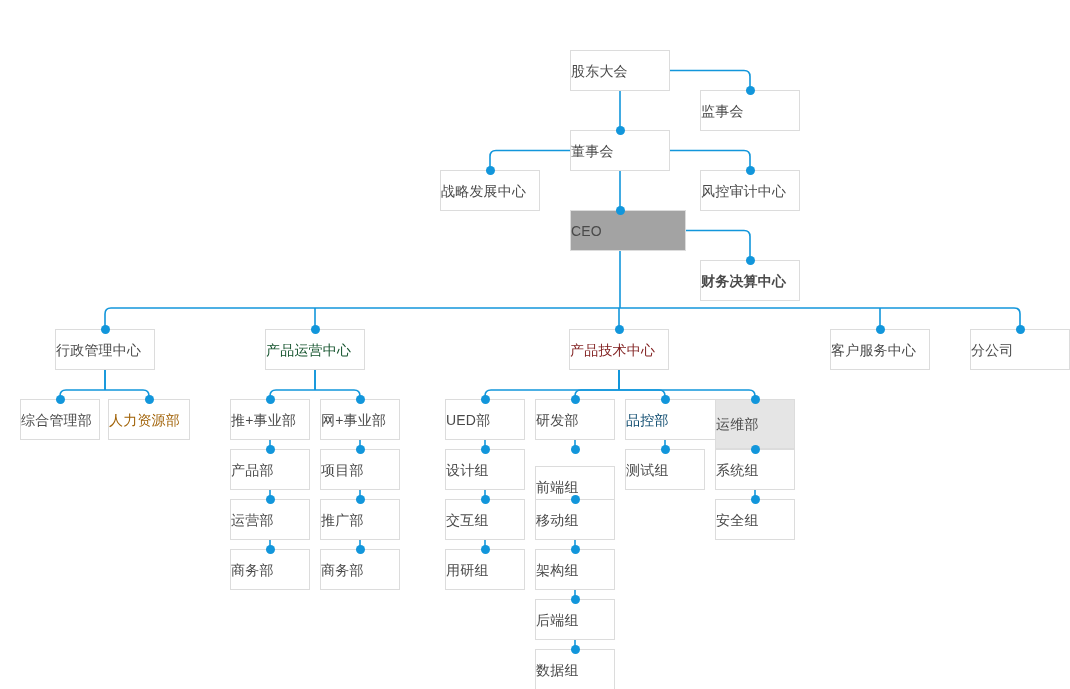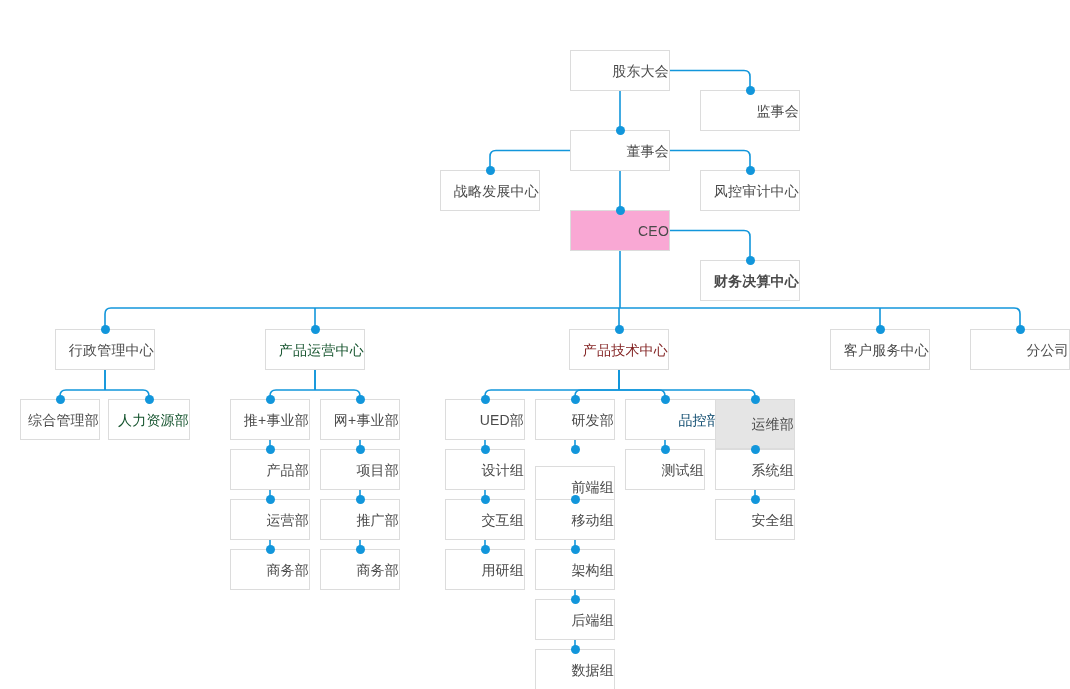--- a/index.html
+++ b/index.html
@@ -26,21 +26,21 @@
     height: 689px;
     pointer-events: none;
   }
   .node-box {
     position: absolute;
     box-sizing: border-box;
     border: 1px solid #dcdcdc;
     background: #ffffff;
     display: flex;
     align-items: center;
-    justify-content: flex-end;
+    justify-content: flex-start;
     font-size: 14px;
     line-height: 1;
     color: #4a4a4a;
     letter-spacing: 0.2px;
     white-space: nowrap;
     z-index: 2;
   }
   .node-label {
     display: block;
     text-align: center;
@@ -115,21 +115,21 @@
       </div>
       <div class="node-box" style="left: 570px; top: 130px; width: 100px; height: 41px; border-color: rgb(220, 220, 220); background: rgb(255, 255, 255); color: rgb(74, 74, 74);">
         <span class="node-label">董事会</span>
       </div>
       <div class="node-box" style="left: 440px; top: 170px; width: 100px; height: 41px; border-color: rgb(220, 220, 220); background: rgb(255, 255, 255); color: rgb(74, 74, 74);">
         <span class="node-label">战略发展中心</span>
       </div>
       <div class="node-box" style="left: 700px; top: 170px; width: 100px; height: 41px; border-color: rgb(220, 220, 220); background: rgb(255, 255, 255); color: rgb(74, 74, 74);">
         <span class="node-label">风控审计中心</span>
       </div>
-      <div class="node-box" style="left: 570px; top: 210px; width: 100px; height: 41px; border-color: rgb(220, 220, 220); background: #f9a8d4; color: rgb(74, 74, 74);">
+      <div class="node-box" style="left: 570px; top: 210px; width: 116px; height: 41px; border-color: rgb(220, 220, 220); background: #a3a3a3; color: rgb(74, 74, 74);">
         <span class="node-label">CEO</span>
       </div>
       <div class="node-box" style="left: 700px; top: 260px; width: 100px; height: 41px; border-color: rgb(220, 220, 220); background: rgb(255, 255, 255); color: rgb(74, 74, 74); font-weight: bold;">
         <span class="node-label">财务决算中心</span>
       </div>
       <div class="node-box" style="left: 55px; top: 329px; width: 100px; height: 41px; border-color: rgb(220, 220, 220); background: rgb(255, 255, 255); color: rgb(74, 74, 74);">
         <span class="node-label">行政管理中心</span>
       </div>
       <div class="node-box" style="left: 265px; top: 329px; width: 100px; height: 41px; border-color: rgb(220, 220, 220); background: rgb(255, 255, 255); color: #14532d;">
         <span class="node-label">产品运营中心</span>
@@ -139,21 +139,21 @@
       </div>
       <div class="node-box" style="left: 830px; top: 329px; width: 100px; height: 41px; border-color: rgb(220, 220, 220); background: rgb(255, 255, 255); color: rgb(74, 74, 74);">
         <span class="node-label">客户服务中心</span>
       </div>
       <div class="node-box" style="left: 970px; top: 329px; width: 100px; height: 41px; border-color: rgb(220, 220, 220); background: rgb(255, 255, 255); color: rgb(74, 74, 74);">
         <span class="node-label">分公司</span>
       </div>
       <div class="node-box" style="left: 20px; top: 399px; width: 80px; height: 41px; border-color: rgb(220, 220, 220); background: rgb(255, 255, 255); color: rgb(74, 74, 74);">
         <span class="node-label">综合管理部</span>
       </div>
-      <div class="node-box" style="left: 108px; top: 399px; width: 82px; height: 41px; border-color: rgb(220, 220, 220); background: rgb(255, 255, 255); color: #14532d;">
+      <div class="node-box" style="left: 108px; top: 399px; width: 82px; height: 41px; border-color: rgb(220, 220, 220); background: rgb(255, 255, 255); color: #a16207;">
         <span class="node-label">人力资源部</span>
       </div>
       <div class="node-box" style="left: 230px; top: 399px; width: 80px; height: 41px; border-color: rgb(220, 220, 220); background: rgb(255, 255, 255); color: rgb(74, 74, 74);">
         <span class="node-label">推+事业部</span>
       </div>
       <div class="node-box" style="left: 230px; top: 449px; width: 80px; height: 41px; border-color: rgb(220, 220, 220); background: rgb(255, 255, 255); color: rgb(74, 74, 74);">
         <span class="node-label">产品部</span>
       </div>
       <div class="node-box" style="left: 230px; top: 499px; width: 80px; height: 41px; border-color: rgb(220, 220, 220); background: rgb(255, 255, 255); color: rgb(74, 74, 74);">
         <span class="node-label">运营部</span>

